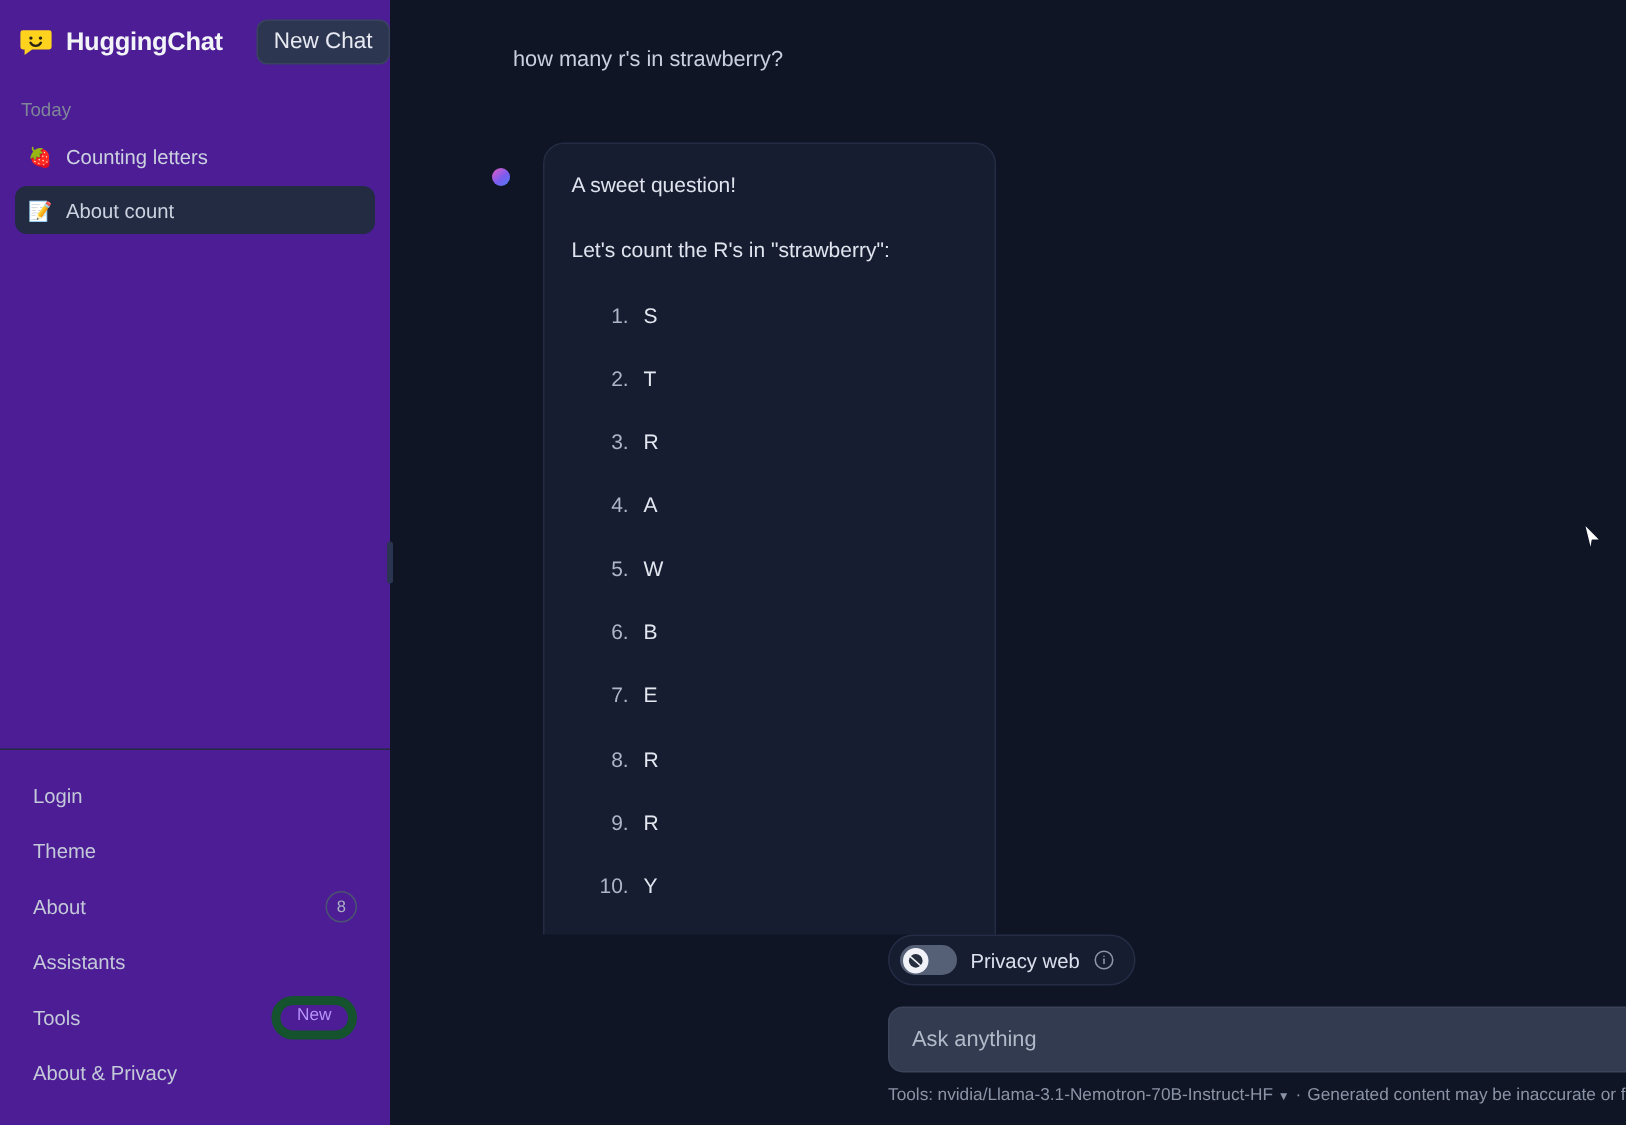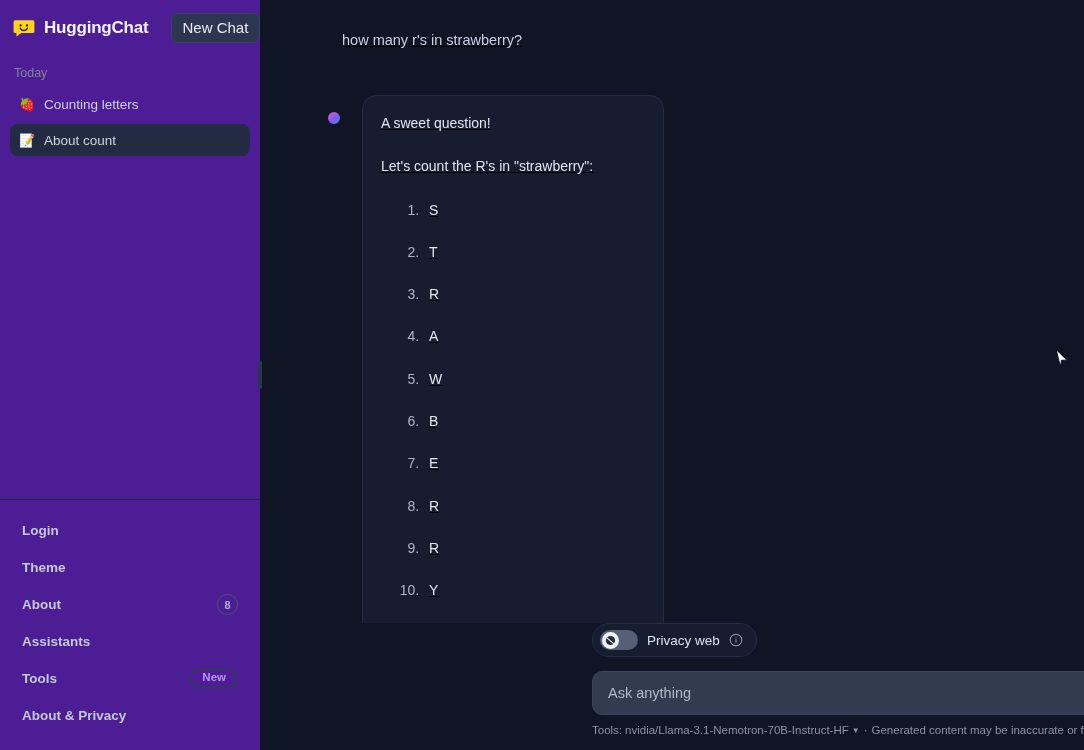--- a/index.html
+++ b/index.html
@@ -90,32 +90,31 @@
     flex: 0 0 auto;
     padding: 8px 0 16px;
   }
   .nav-item {
     display: flex; align-items: center; justify-content: space-between;
     height: 37px;
     padding: 0 22px 0 22px;
     color: #c3c9d8;
     font-size: 13.5px;
     cursor: pointer;
-    font-weight: bold;
   }
   .badge-count {
     width: 21px; height: 21px;
     border: 1px solid #4b5470;
     border-radius: 50%;
     display: flex; align-items: center; justify-content: center;
     font-size: 11px;
     color: #aab2c5;
   }
   .badge-new {
-    border: 1px solid #14532d;
+    border: 6px solid #14532d;
     color: #b794fa;
     border-radius: 999px;
     font-size: 11.5px;
     padding: 2px 11px 3px;
     line-height: 1;
   }
 
   .resize-handle {
     position: absolute;
     right: -10px; top: 0; bottom: 0;
@@ -136,21 +135,20 @@
     position: relative;
     background: #0f1525;
     display: flex; flex-direction: column;
     overflow: hidden;
   }
   .chat-scroll {
     flex: 1 1 auto;
     overflow: hidden;
     padding: 0;
     position: relative;
-    text-decoration: underline;
   }
   .msg-user {
     padding: 32px 0 0 82px;
     color: #c9cfdd;
     font-size: 14.5px;
   }
   .msg-assistant {
     display: flex;
     align-items: flex-start;
     padding: 47px 0 0 68px;

